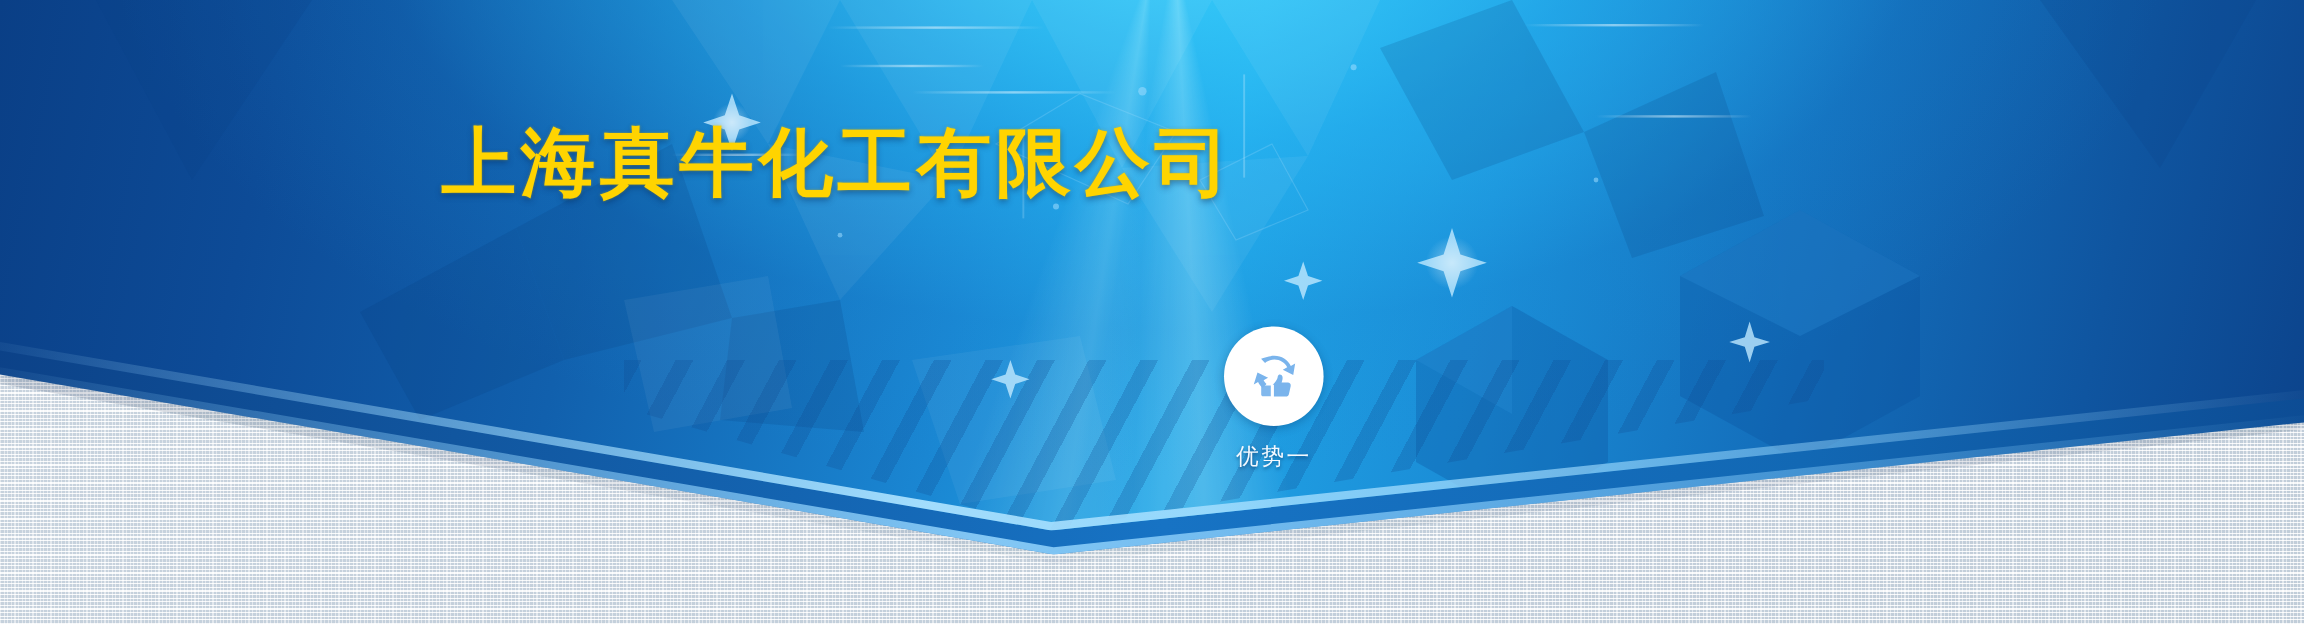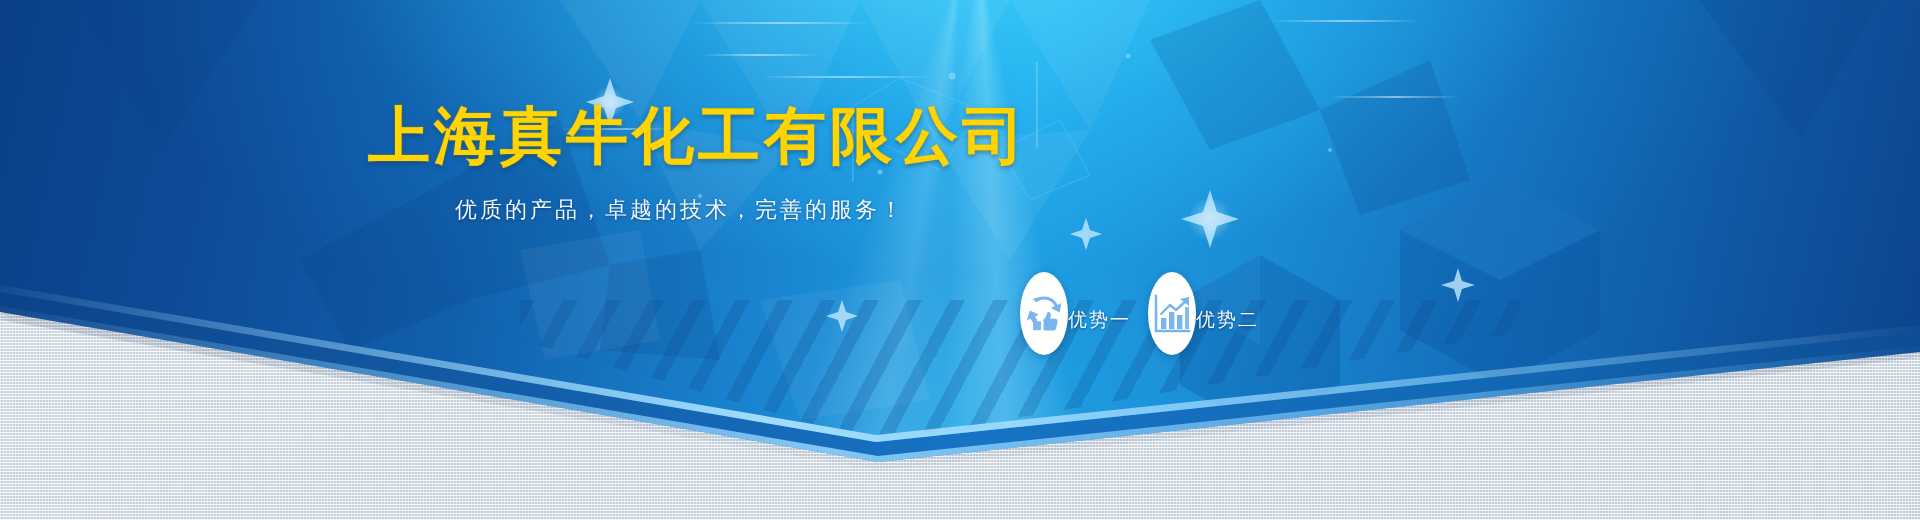--- a/index.html
+++ b/index.html
@@ -134,21 +134,21 @@
     color:#f2f8ff;
     text-shadow:0 1px 3px rgba(0,35,80,.5);
     white-space:nowrap;
   }
 
   
   .adv-row {
     position:absolute; left:1020px; top:272px;
     display:flex; gap:45px; align-items:flex-start;
   }
-  .adv-item { width:83px; display:flex; align-items:center; }
+  .adv-item { width:83px; display:flex; flex-direction:column; align-items:center;justify-content:center; }
   .adv-circle {
     width:83px; height:83px; border-radius:50%;
     background:#ffffff;
     display:flex; align-items:center; justify-content:center;
     box-shadow:0 2px 8px rgba(5,40,85,.30);
   }
   .adv-circle svg { display:block; }
   .adv-label {
     margin-top:13px;
     font-size:19px; letter-spacing:2px; color:#f4f9ff;
@@ -264,60 +264,37 @@
       </g>
     </svg>
   </div>
 
   <div class="panel-edge"></div>
 
   <div class="content">
 
     <div class="title">上海真牛化工有限公司</div>
 
-    <div class="subtitle">优质的产品，卓越的技术，完善的服务！</div>
 
     <div class="adv-row">
 
       <div class="adv-item">
         <div class="adv-circle">
           <span>
             <svg width="48" height="48" viewBox="0 0 48 48" xmlns="http://www.w3.org/2000/svg">
               <g fill="#7ab4ec">
                 <path d="M24 6.5c6.0 0 11.2 3.4 13.7 8.4l3.6-2.0-1.6 9.6-8.7-4.4 3.7-2.1c-2.0-3.8-6.0-6.4-10.7-6.4-3.0 0-5.7 1.1-7.8 2.8l-3.3-3.5C15.8 8.2 19.7 6.5 24 6.5z"></path>
                 <path d="M9.9 20.4l8.8 4.3-3.7 2.1c.6 1.2 1.4 2.3 2.4 3.2l-3.2 3.6c-1.6-1.5-2.9-3.2-3.8-5.2l-3.6 2.0 3.1-10.0z"></path>
                 <path d="M14.6 31.2l6.4 0 0 9.1-6.4 0c-.9 0-1.6-.7-1.6-1.6l0-5.9c0-.9.7-1.6 1.6-1.6z" opacity="0.95"></path>
                 <path d="M22.6 30.6c1.7-1.5 3.4-3.6 3.9-5.3.3-1.1.2-2.6 1.2-3.1 1.2-.6 2.7.2 3.0 1.5.4 1.6-.1 3.4-.7 5.1l5.2 0c1.5 0 2.7 1.3 2.4 2.8l-1.5 6.9c-.3 1.2-1.3 2.0-2.5 2.0l-10.0 0 0-9.9z"></path>
               </g>
             </svg>
           </span>
         </div>
         <span class="adv-label">优势一</span>
       </div>
 
-      <div class="adv-item">
-        <div class="adv-circle">
-          <span>
-            <svg width="48" height="48" viewBox="0 0 48 48" xmlns="http://www.w3.org/2000/svg">
-              <g fill="none" stroke="#7ab4ec" stroke-width="2.6" stroke-linecap="square">
-                <path d="M8 6 L8 41 L41 41"></path>
-              </g>
-              <g fill="#7ab4ec">
-                <rect x="13" y="28" width="5.4" height="11"></rect>
-                <rect x="21" y="22" width="5.4" height="17"></rect>
-                <rect x="29" y="25" width="5.4" height="14"></rect>
-                <rect x="37" y="17" width="4.0" height="22" opacity="0.9"></rect>
-              </g>
-              <g fill="none" stroke="#7ab4ec" stroke-width="2.4" stroke-linejoin="round" stroke-linecap="round">
-                <path d="M13 24 L22 15 L28 20 L40 9"></path>
-              </g>
-              <polygon points="41,7 41,16 32,9" fill="#7ab4ec"></polygon>
-            </svg>
-          </span>
-        </div>
-        <span class="adv-label">优势二</span>
-      </div>
 
 
 
     </div>
   </div>
 </div>
 
 </body></html>

